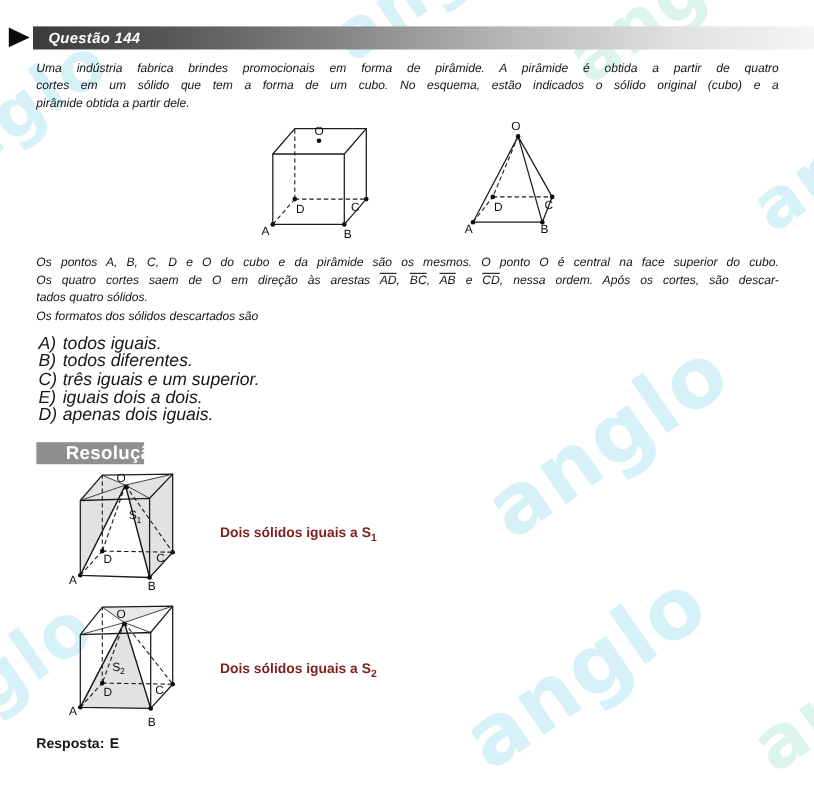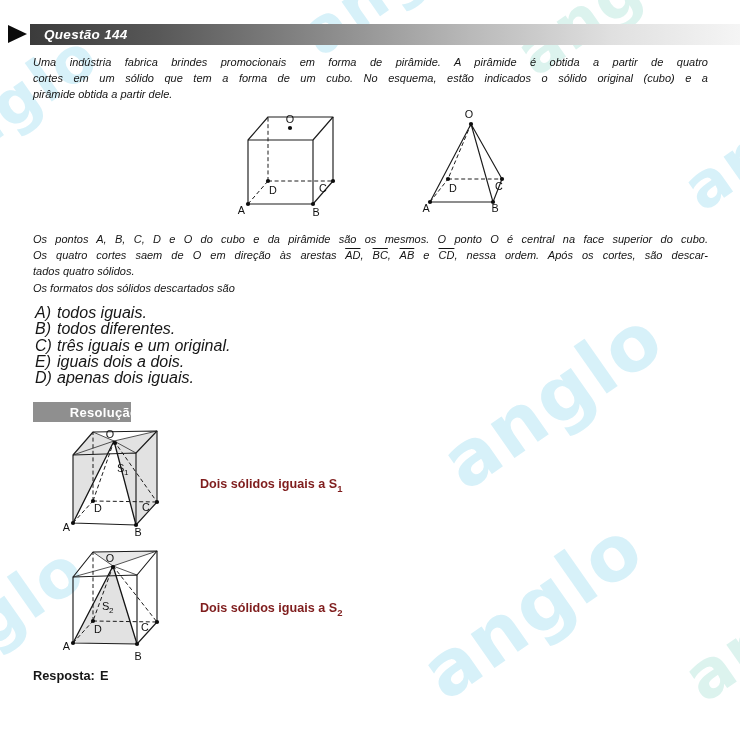--- a/index.html
+++ b/index.html
@@ -23,21 +23,21 @@
   .ol{text-decoration:overline;}
   .p1{top:54px;}
   .p2{top:231px;}
   
   .options{position:absolute;left:35px;top:305px;z-index:1;font-style:italic;
            font-size:16px;line-height:16.3px;}
   .opt-label{display:inline-block;width:22px;}
   
   .resbox{position:absolute;left:33px;top:402px;width:98px;height:20px;z-index:1;
           background:#8f8f8f;display:flex;align-items:center;justify-content:center;}
-  .resbox span{color:#ffffff;font-weight:bold;font-size:13px;letter-spacing:.3px;margin-left:44px;}
+  .resbox span{color:#ffffff;font-weight:bold;font-size:17px;letter-spacing:.3px;margin-left:44px;}
   .caption{position:absolute;left:200px;z-index:1;font-size:12.6px;color:#7f1d1d;font-weight:bold;}
   .caption sub{font-size:9.5px;}
   .cap1{top:477px;}
   .cap2{top:601px;}
   .answer{position:absolute;left:33px;top:668px;z-index:1;font-weight:bold;font-size:12.8px;}
   .answer .ans-val{margin-left:5px;}
   
   svg{position:absolute;z-index:1;overflow:visible;}
   .edge{stroke:#1c1c1c;stroke-width:1.15;fill:none;stroke-linejoin:round;}
   .edge-d{stroke:#1c1c1c;stroke-width:1;fill:none;stroke-dasharray:4 2.6;}
@@ -110,21 +110,21 @@
   <div class="para p2">
       <div class="tline fill">Os pontos A, B, C, D e O do cubo e da pirâmide são os mesmos. O ponto O é central na face superior do cubo.</div>
       <div class="tline fill"><span>Os quatro cortes saem de O em direção às arestas </span><span class="ol">AD</span><span>, </span><span class="ol">BC</span><span>, </span><span class="ol">AB</span><span> e </span><span class="ol">CD</span><span>, nessa ordem. Após os cortes, são descar-</span></div>
       <div class="tline">tados quatro sólidos.</div>
       <div class="tline">Os formatos dos sólidos descartados são</div>
     </div>
 
   <div class="options">
     <div><span class="opt-label">A)</span><span>todos iguais.</span></div>
     <div><span class="opt-label">B)</span><span>todos diferentes.</span></div>
-    <div><span class="opt-label">C)</span><span>três iguais e um original.</span></div>
+    <div><span class="opt-label">C)</span><span>três iguais e um superior.</span></div>
     <div><span class="opt-label">E)</span><span>iguais dois a dois.</span></div>
     <div><span class="opt-label">D)</span><span>apenas dois iguais.</span></div>
   </div>
 
   <div class="resbox">
     <span>Resolução</span>
   </div>
 
   <svg style="left:58px;top:423px;" width="120" height="120" viewBox="58 423 120 120">
     <polygon class="shade" points="73,523 73,455 93,432 114,441"></polygon>

